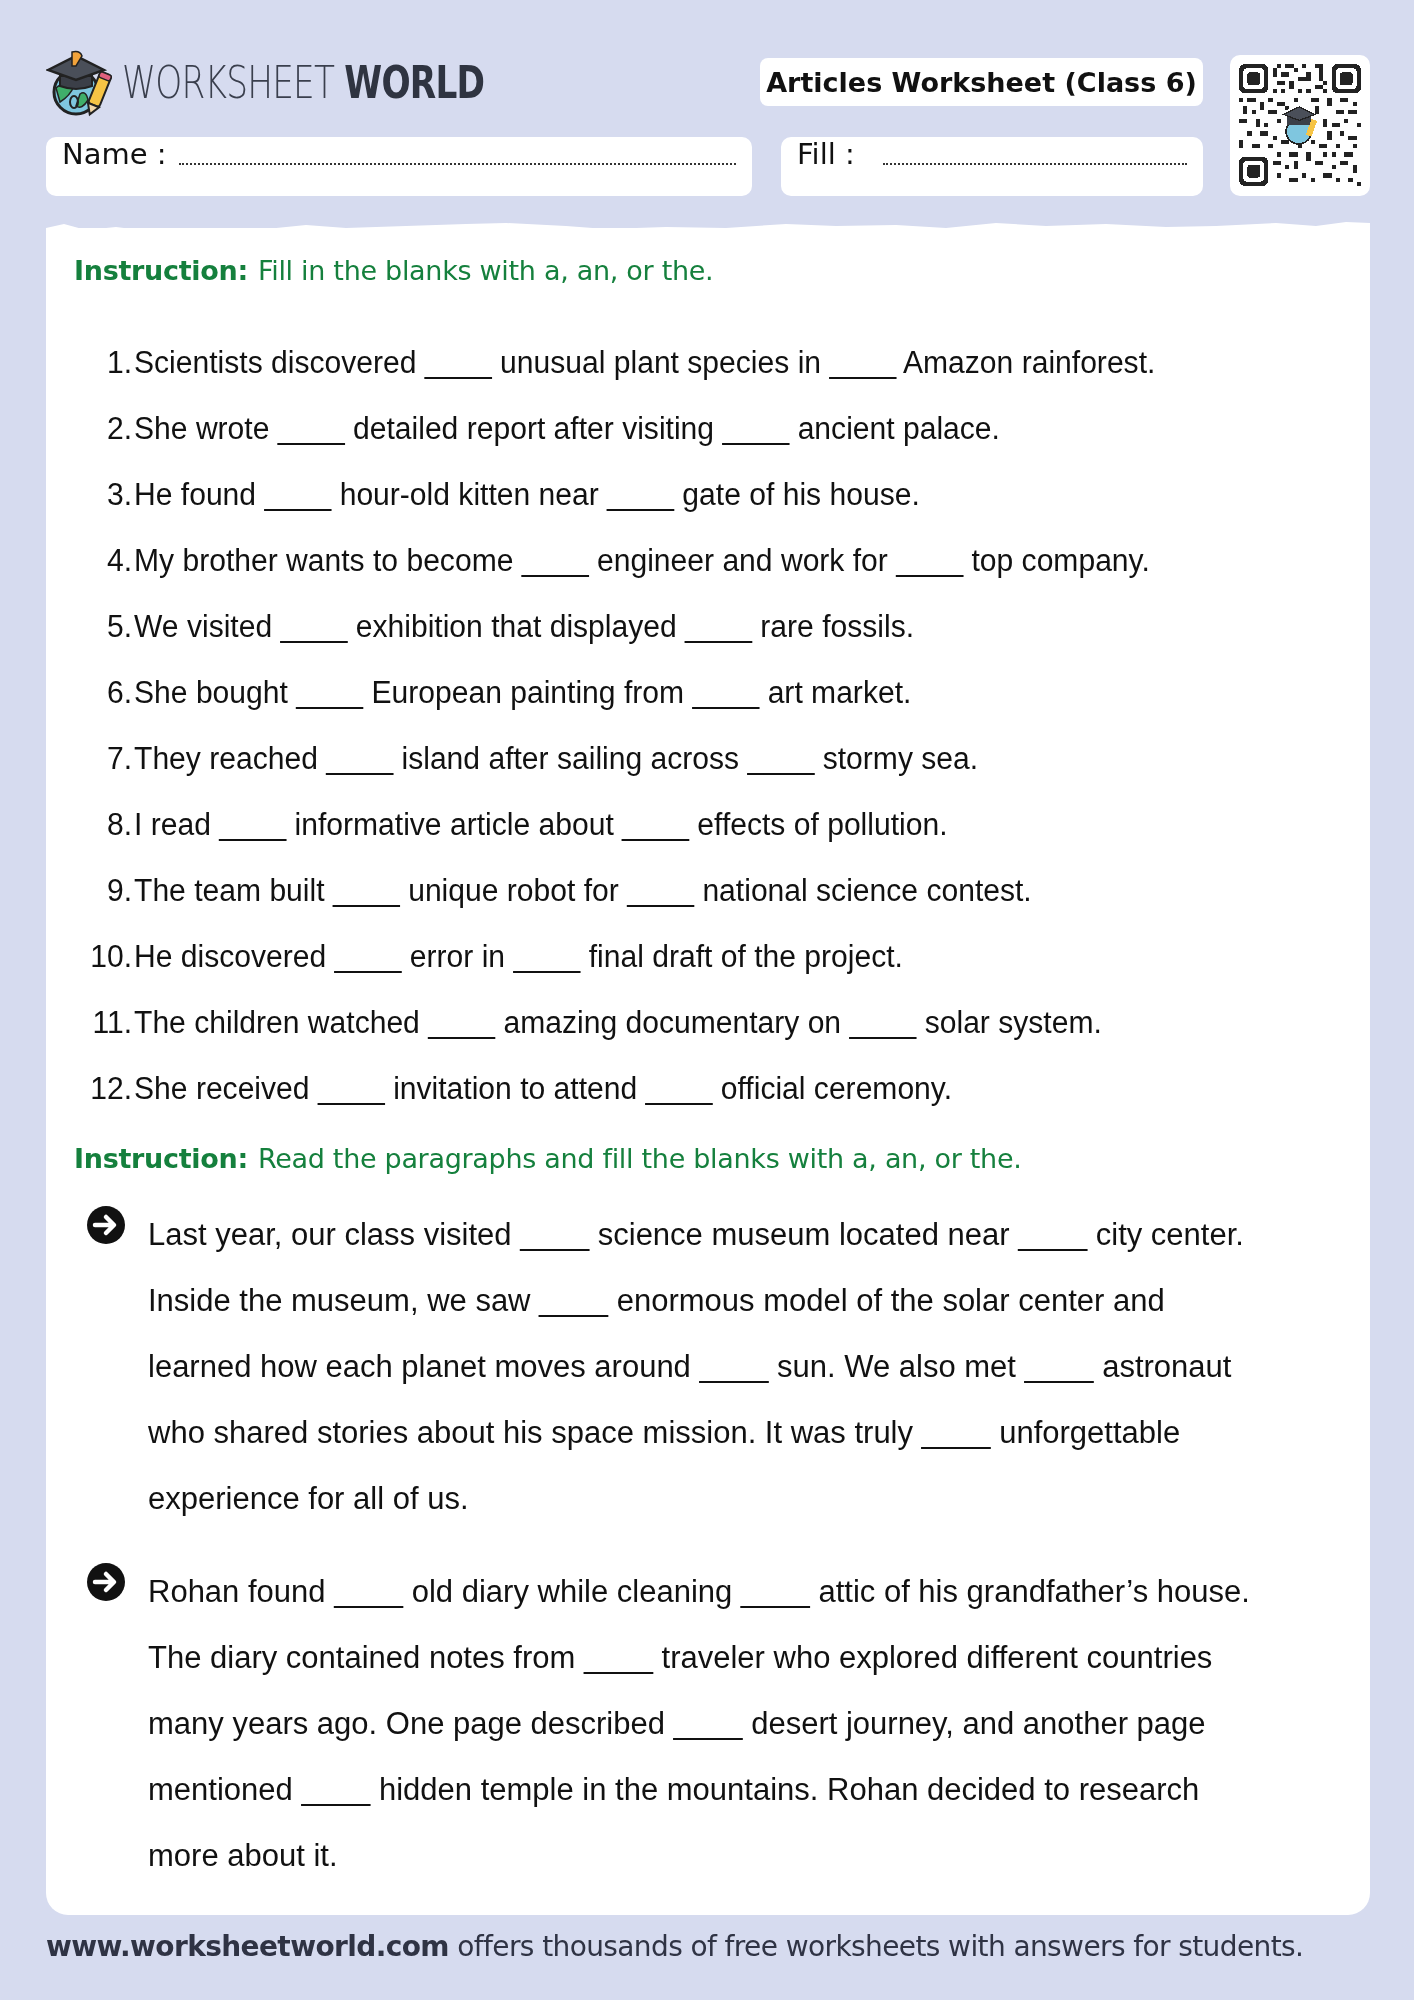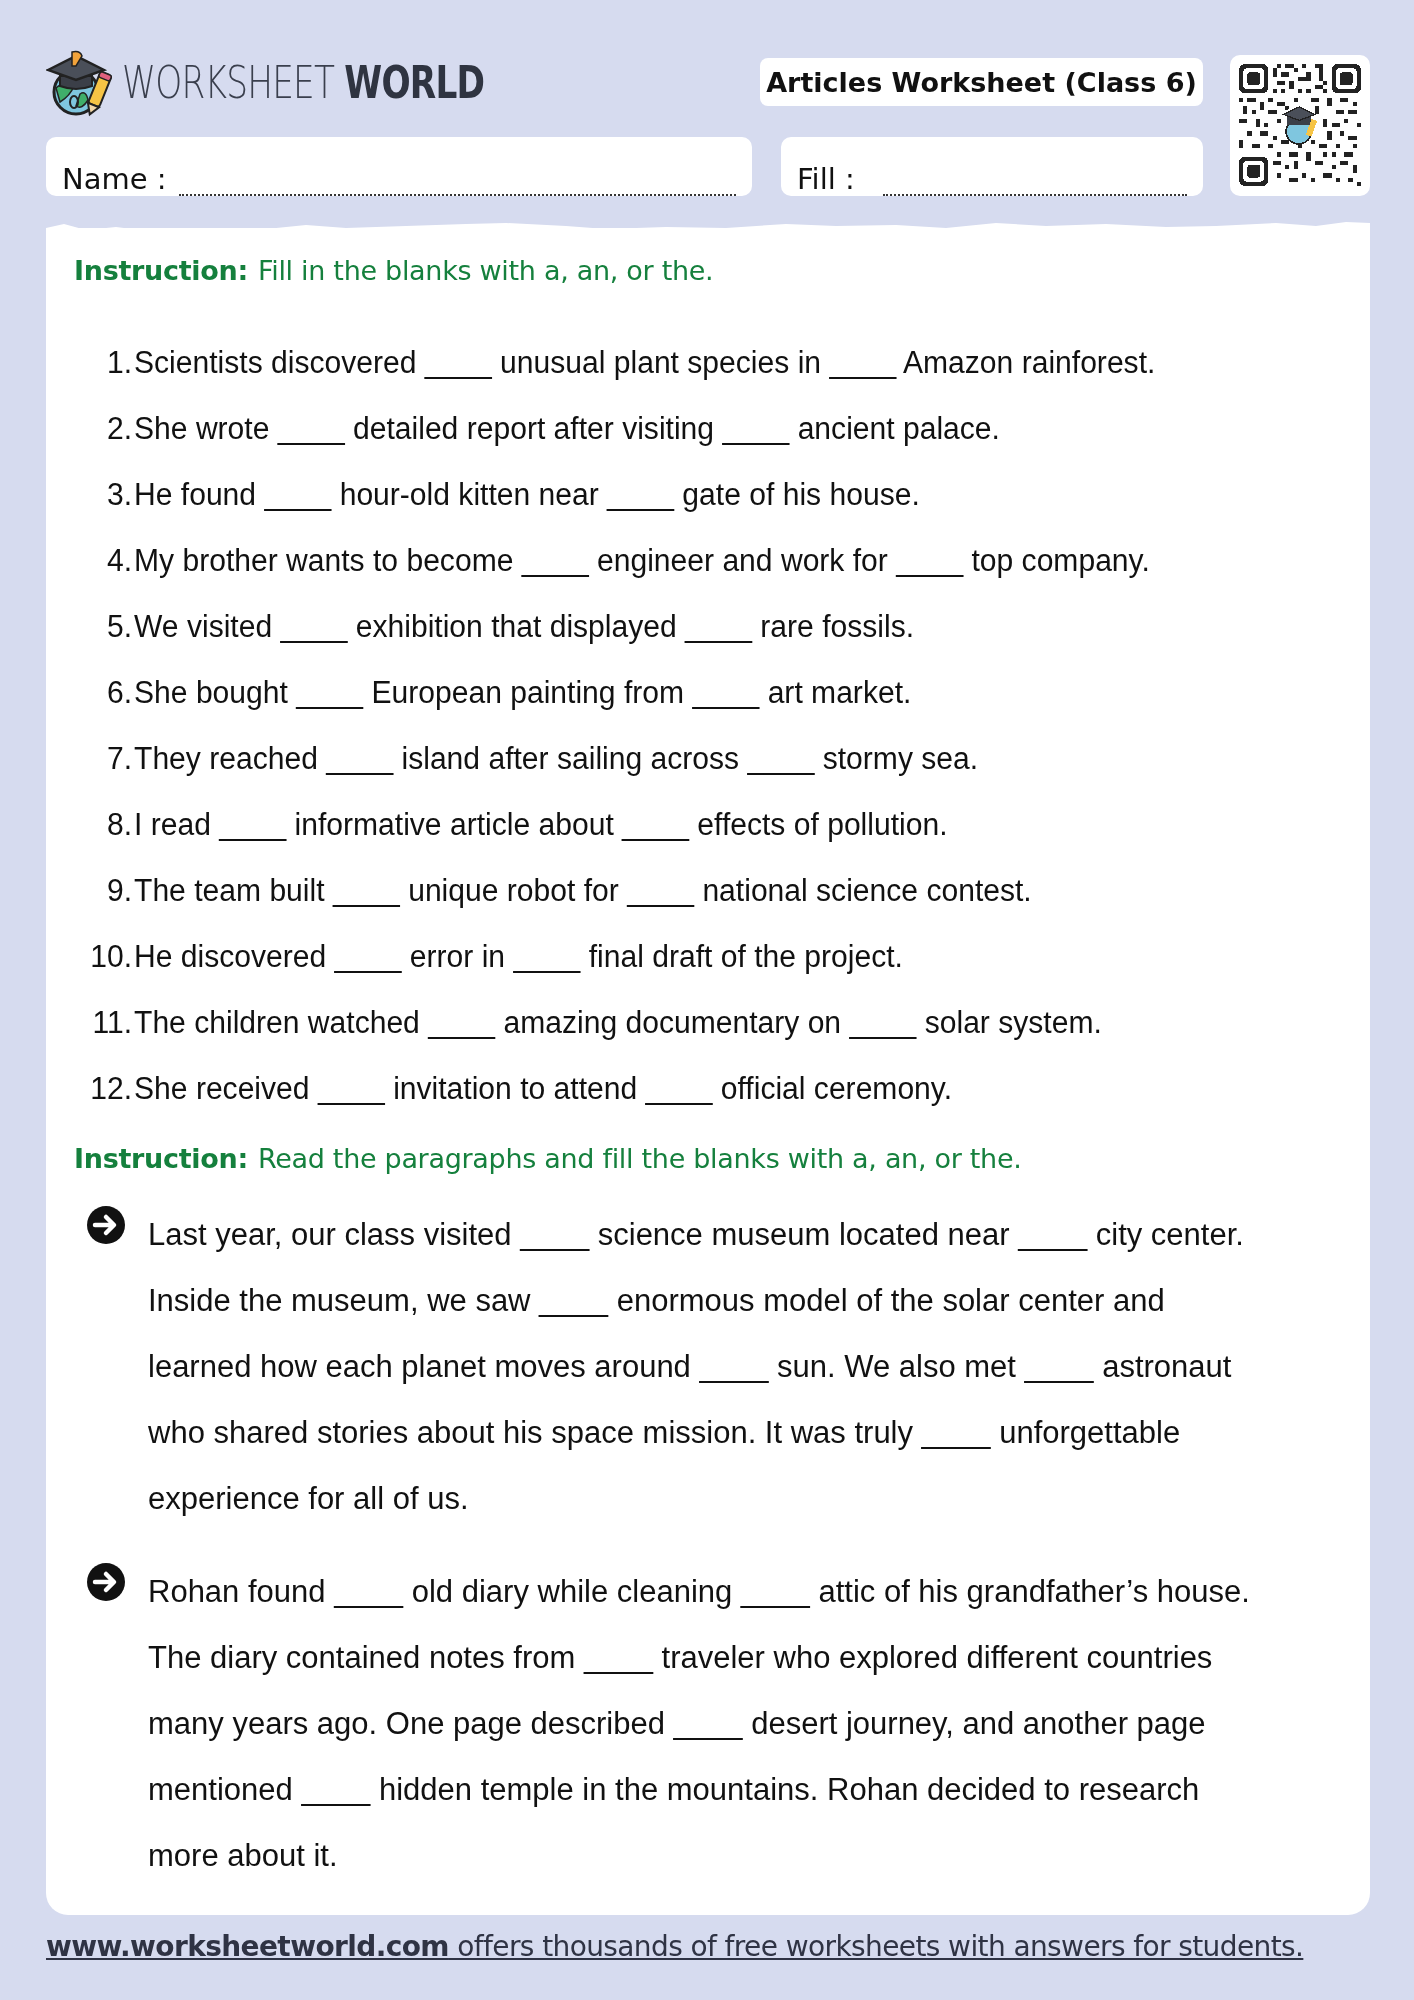--- a/index.html
+++ b/index.html
@@ -28,21 +28,21 @@
   .title-pill {
     position: absolute; left: 760px; top: 58px; width: 443px; height: 48px;
     background: #fff; border-radius: 8px;
     display: flex; align-items: center; justify-content: center;
     font-size: 27px; font-weight: 600; color: #111;
     font-family: "DejaVu Sans", sans-serif;
   }
   .field-box {
     position: absolute; top: 137px; height: 59px;
     background: #fff; border-radius: 10px;
-    display: flex; align-items: flex-end; padding: 0 16px;
+    display: flex; align-items: flex-start; padding: 0 16px;
   }
   .field-box .lbl { font-size: 29px; font-family: "DejaVu Sans", sans-serif; white-space: nowrap; }
   .field-box .line {
     flex: 1; height: 2px; margin-top: 26px;
     border-bottom: 2px dotted #333;
   }
   .name-box { left: 46px; width: 706px; }
   .name-box .line { margin-left: 12px; }
   .class-box { left: 781px; width: 422px; }
   .class-box .line { margin-left: 28px; margin-right: 0; }
@@ -91,21 +91,21 @@
     font-size: 31px; line-height: 66px; color: #111;
     font-family: "Liberation Sans", sans-serif;
   }
   .para .p-line { display: block; white-space: nowrap; height: 66px; }
   .para1 { top: 1202px; }
   .para2 { top: 1559px; }
 
   .footer {
     position: absolute; left: 46px; top: 1930px;
     font-size: 28px; color: #2f3344; white-space: nowrap;
-    font-family: "DejaVu Sans", sans-serif; letter-spacing: -0.6px; text-decoration: underline;
+    font-family: "DejaVu Sans", sans-serif; letter-spacing: -0.6px;
   }
   .footer .site { font-weight: 600; }
 </style>
 </head>
 <body>
 
 <div class="logo">
   <svg class="logo-mark" viewBox="0 0 66 72">
 
     <ellipse cx="30" cy="46" rx="22" ry="22" fill="#7fc6df" stroke="#222" stroke-width="3"></ellipse>

